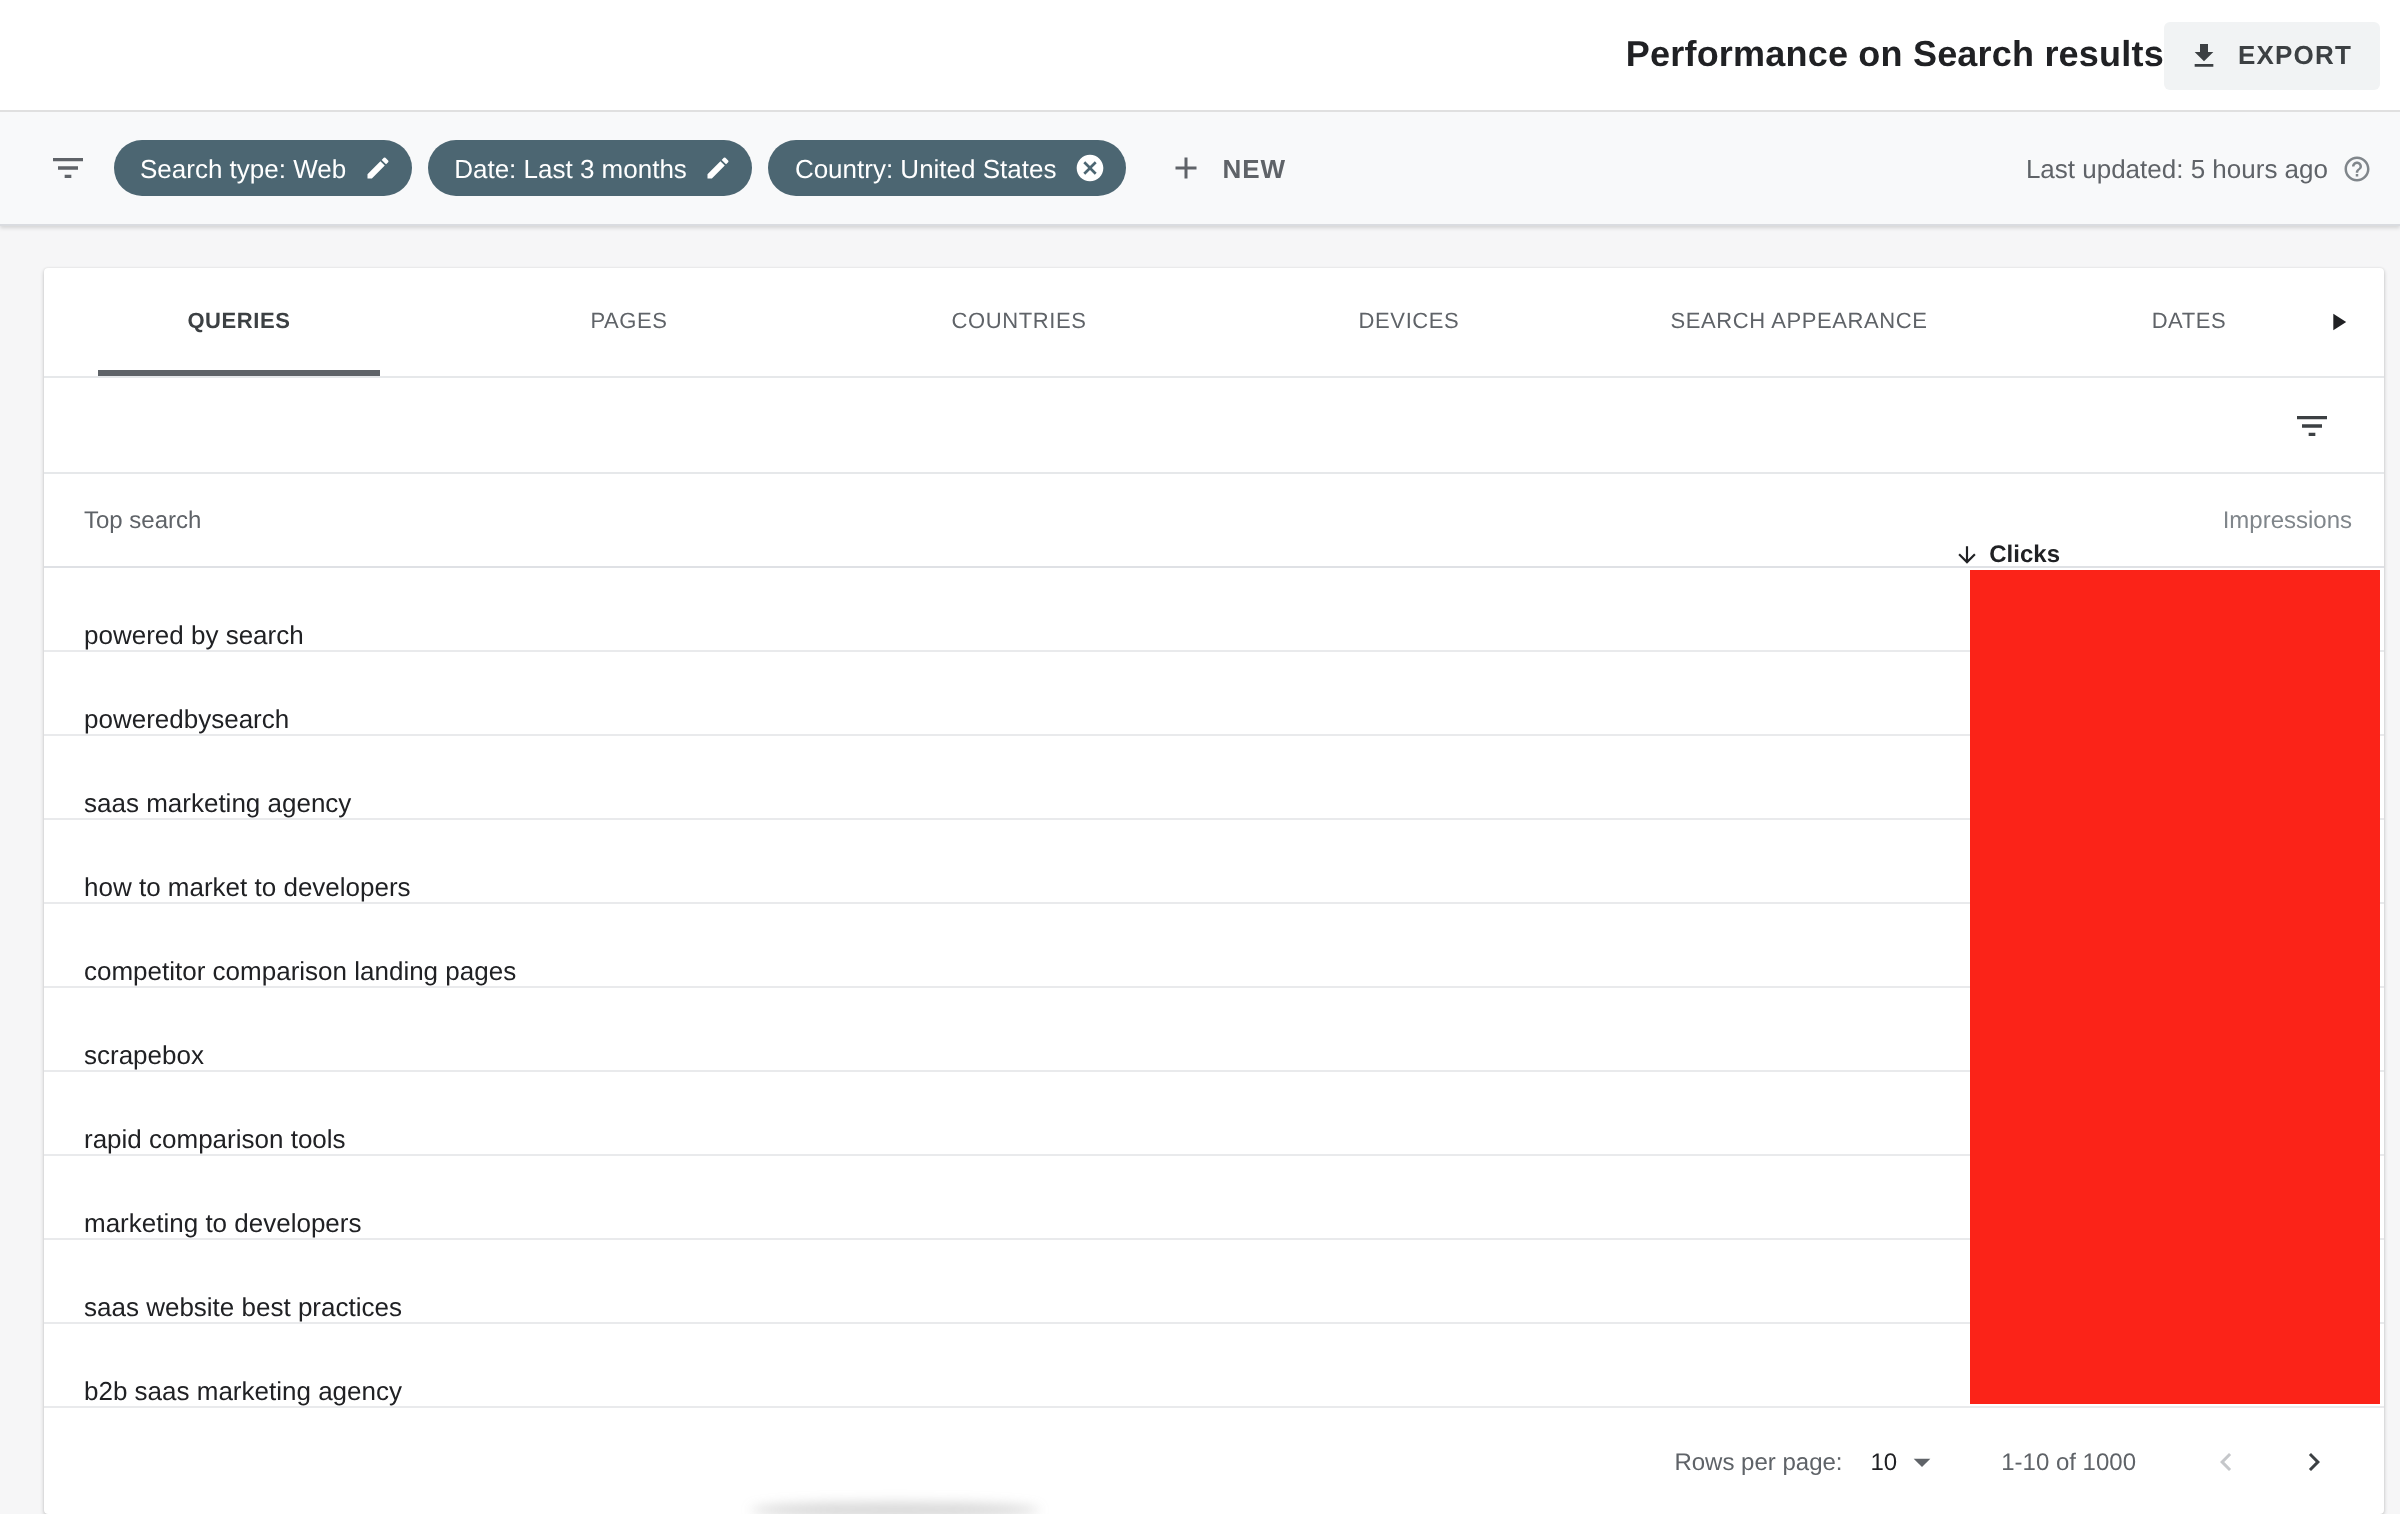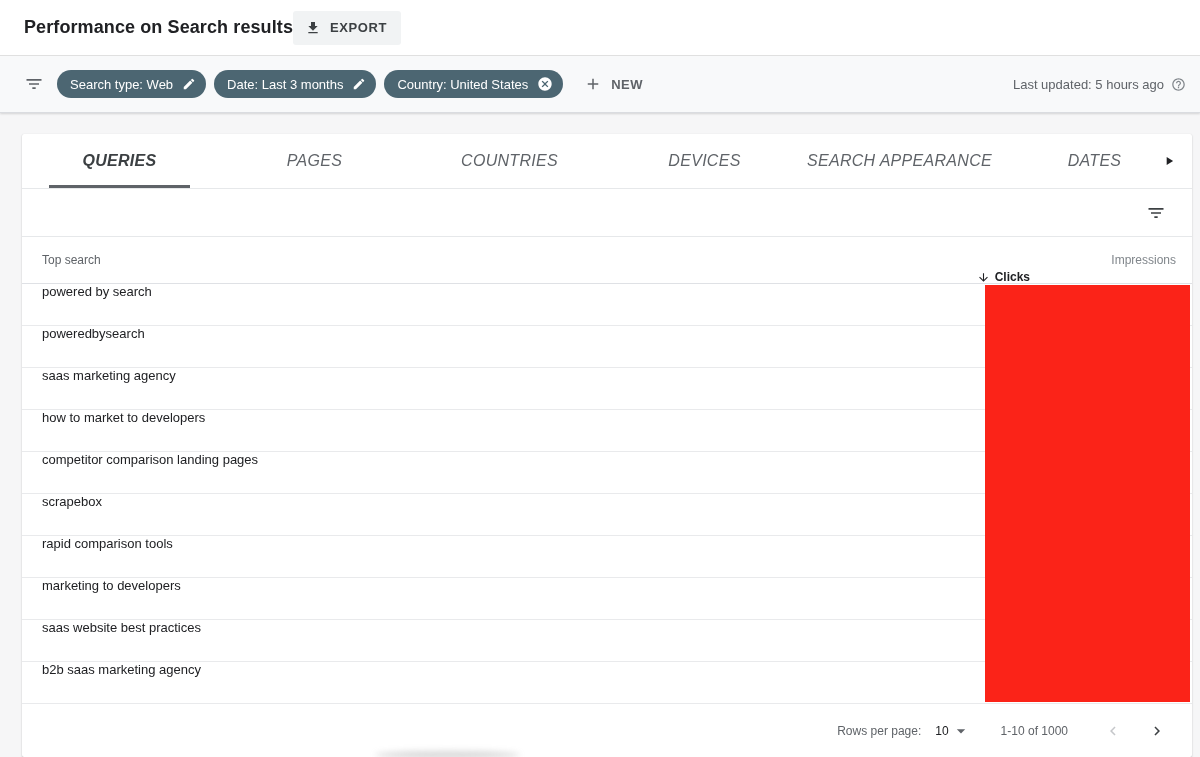--- a/index.html
+++ b/index.html
@@ -9,21 +9,21 @@
     background:#f6f6f7;
     color:#202124;
     position:relative;
   }
   svg { display:block; }
 
   
   .topbar {
     height:56px; background:#ffffff;
     border-bottom:1px solid #e0e0e0;
-    display:flex; align-items:center; justify-content:flex-start;
+    display:flex; align-items:center; justify-content:flex-end;
     padding:0 10px 0 24px;
     position:relative; z-index:3;
   }
   .page-title { font-size:18px; font-weight:700; color:#202124; letter-spacing:0.1px; }
   .export-btn {
     display:flex; align-items:center; gap:9px;
     background:#f1f3f4; border:none; border-radius:3px;
     padding:9px 14px 9px 12px; cursor:pointer;
     font-family:"Liberation Sans", sans-serif;
     font-size:13px; font-weight:700; color:#3c4043; letter-spacing:0.6px;
@@ -58,22 +58,22 @@
   .card {
     position:absolute; left:22px; top:134px; width:1170px; height:623px;
     background:#ffffff; border-radius:2px;
     box-shadow:0 1px 2px rgba(0,0,0,0.2), 0 0 1px rgba(0,0,0,0.1);
   }
 
   
   .tabs { height:55px; display:flex; border-bottom:1px solid #e6e8ea; position:relative; }
   .tab {
     flex:1; display:flex; align-items:center; justify-content:center;
-    font-size:16px; font-weight:500; letter-spacing:0.3px;
-    color:#5f6368; cursor:pointer; position:relative; text-transform:uppercase;font-style:italic;
+    font-size:11px; font-weight:500; letter-spacing:0.3px;
+    color:#5f6368; cursor:pointer; position:relative; text-transform:uppercase;
   }
   .tab.active { color:#3c4043; font-weight:700; }
   .tab.active .tab-underline {
     position:absolute; bottom:0; left:14%; right:14%; height:3px; background:#5f6368;
   }
   .tabs-arrow { position:absolute; right:16px; top:0; height:100%;
     display:flex; align-items:center; cursor:pointer; }
 
   
   .table-filter-row { height:48px; border-bottom:1px solid #e6e8ea;
@@ -82,21 +82,21 @@
 
   
   .thead { height:47px; border-bottom:1px solid #dfe1e5;
     display:flex; align-items:center; position:relative; }
   .th-queries { margin-left:20px; font-size:12px; color:#5f6368; }
   .th-clicks { position:absolute; right:162px; display:flex; align-items:center; gap:5px;
     font-size:12px; font-weight:700; color:#202124; cursor:pointer;margin-top:34px; }
   .th-impressions { position:absolute; right:16px; font-size:12px; color:#80868b; cursor:pointer; }
 
   
-  .trow { height:42px; display:flex; align-items:flex-start;
+  .trow { height:42px; display:flex; align-items:flex-end;
     border-bottom:1px solid #e9eaec; font-size:13px; color:#202124; }
   .trow span { margin-left:20px; }
 
   
   .redaction { position:absolute; top:151px; right:2px; width:205px; height:417px; z-index:1; }
 
   
   .tfoot { height:53px; display:flex; align-items:center; justify-content:flex-end;
     padding-right:22px; font-size:12px; color:#5f6368; }
   .tfoot .rpp-label { margin-right:14px; }

